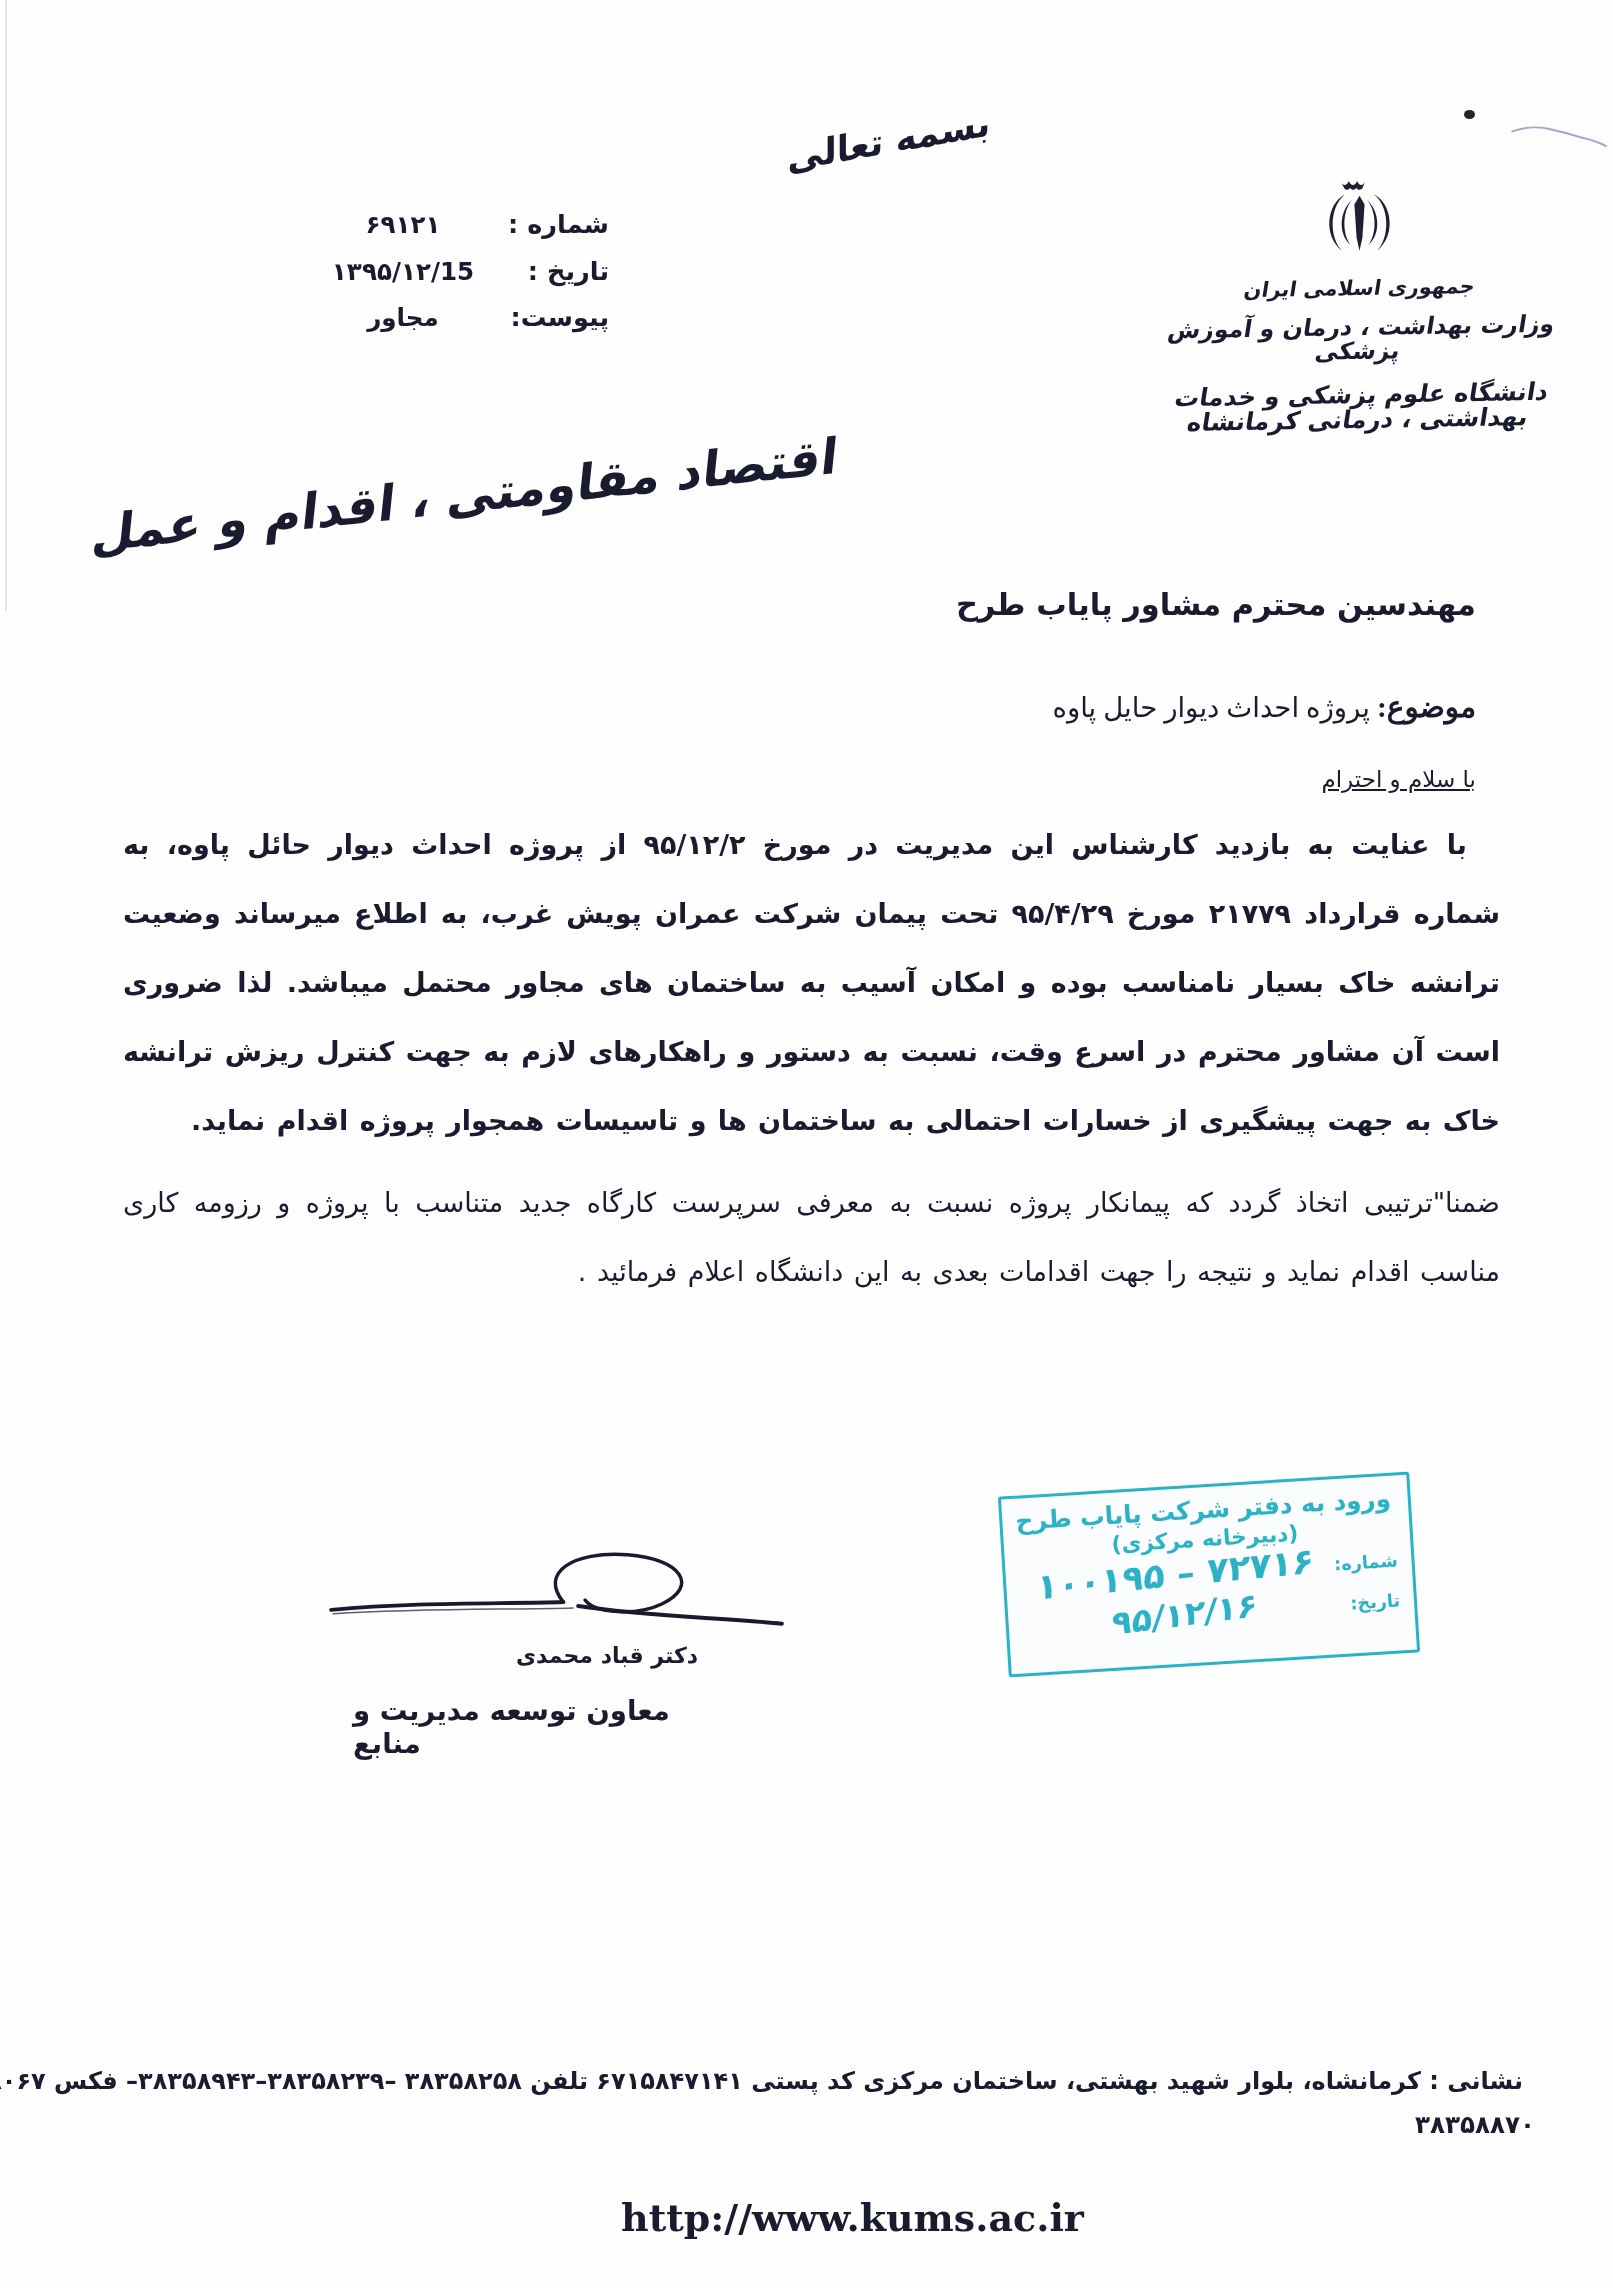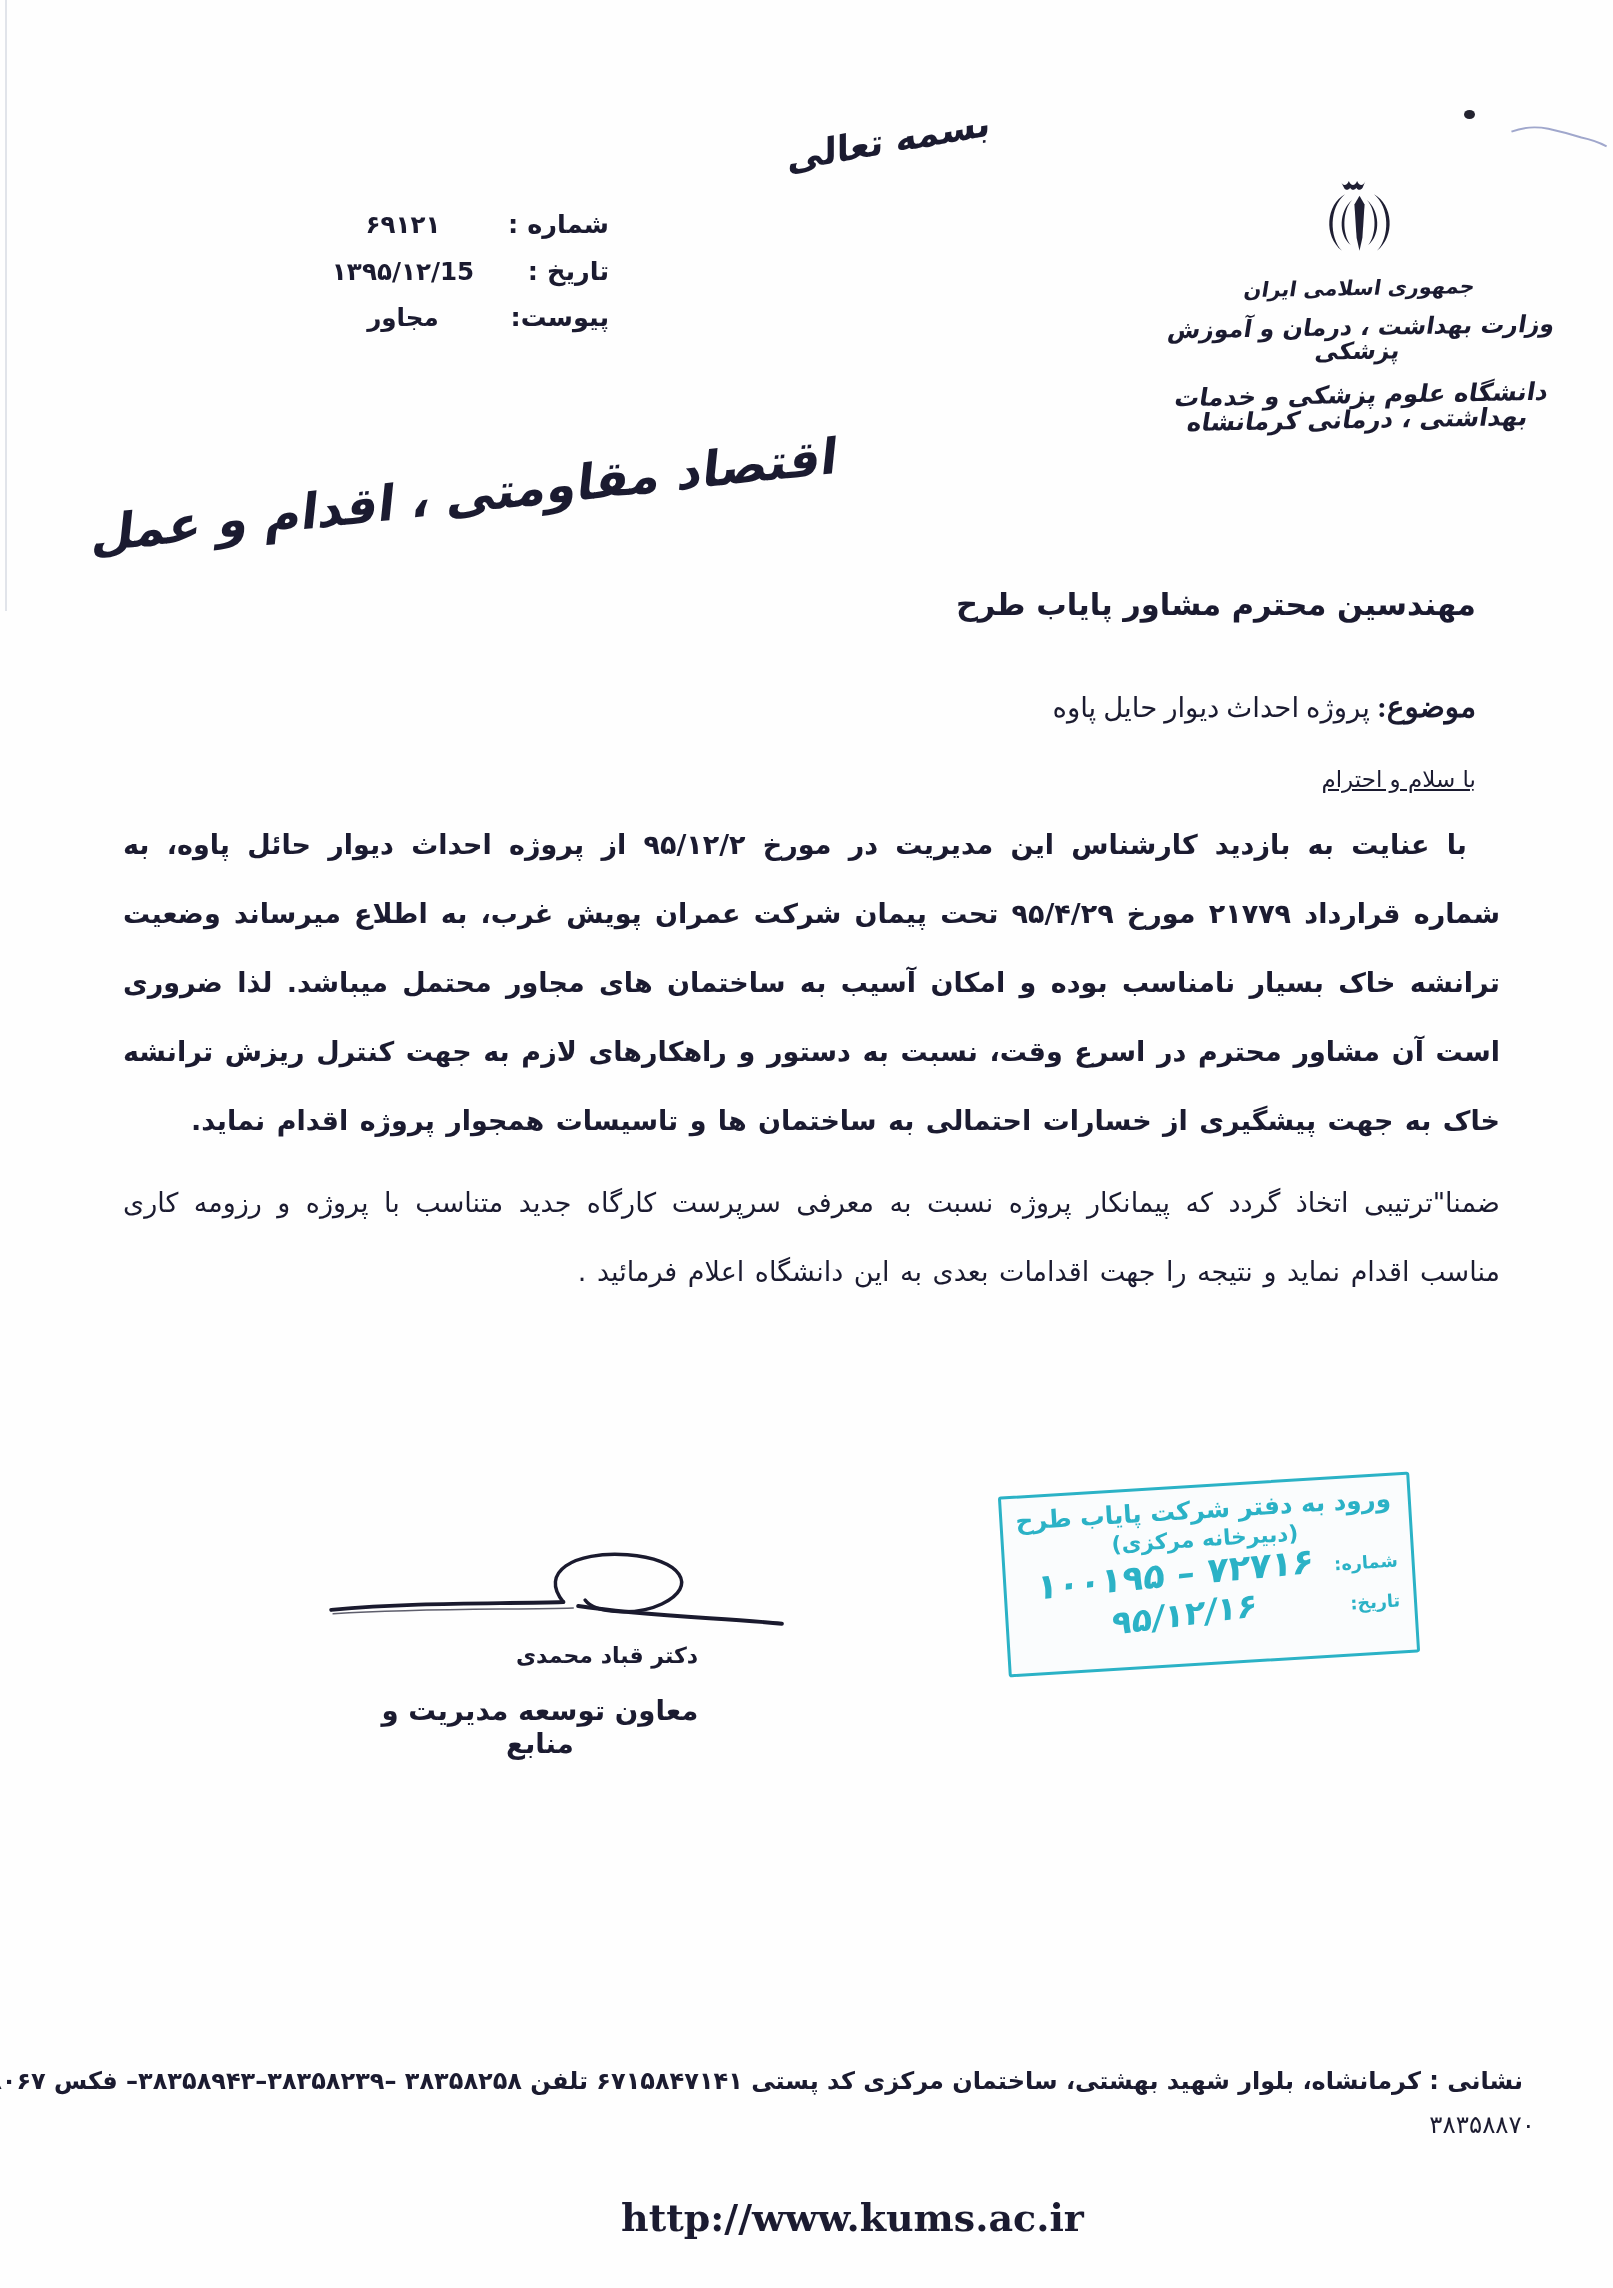--- a/index.html
+++ b/index.html
@@ -89,29 +89,29 @@
     flex:1;text-align:center;
     font-size:35px;font-weight:bold;
     transform:skewX(-8deg) rotate(-2deg);
     letter-spacing:2px;white-space:nowrap;
   }
   .stamp-hand.date{font-size:33px;transform:skewX(-10deg) rotate(-4deg);}
 
   
   .signature-scribble{position:absolute;left:327px;top:1543px;}
   .sig-name{position:absolute;left:402px;top:1643px;width:296px;text-align:right;direction:rtl;font-weight:bold;font-size:22px;}
-  .sig-title{position:absolute;left:353px;top:1694px;width:374px;text-align:center;direction:rtl;font-weight:bold;font-size:27.6px;}
+  .sig-title{position:absolute;left:353px;top:1694px;width:374px;text-align:left;direction:rtl;font-weight:bold;font-size:27.6px;}
 
   
   .footer-line1{
     position:absolute;right:91px;top:2067px;
     direction:rtl;white-space:nowrap;
     font-weight:bold;font-size:24px;letter-spacing:-0.5px;
   }
-  .footer-line2{position:absolute;right:79px;top:2110px;direction:rtl;font-weight:normal;font-size:24.6px;}
+  .footer-line2{position:absolute;right:79px;top:2110px;direction:rtl;font-weight:bold;font-size:24.6px;}
   .footer-url{
     position:absolute;left:621px;top:2195px;width:512px;
     font-family:"DejaVu Serif",serif;font-weight:bold;font-size:38px;
   }
 </style>
 </head>
 <body>
 
 <div class="page">
 

